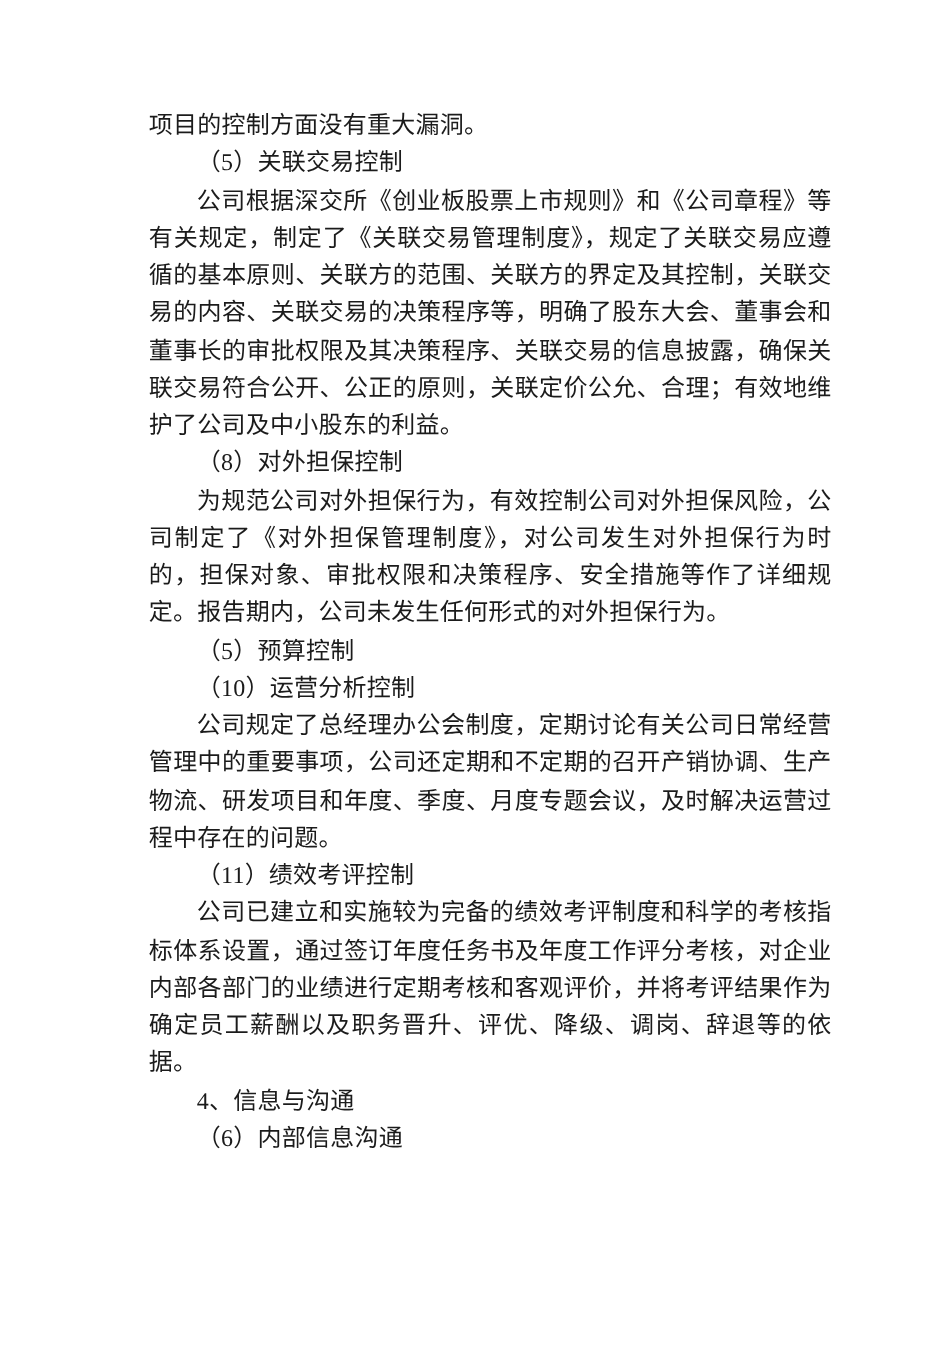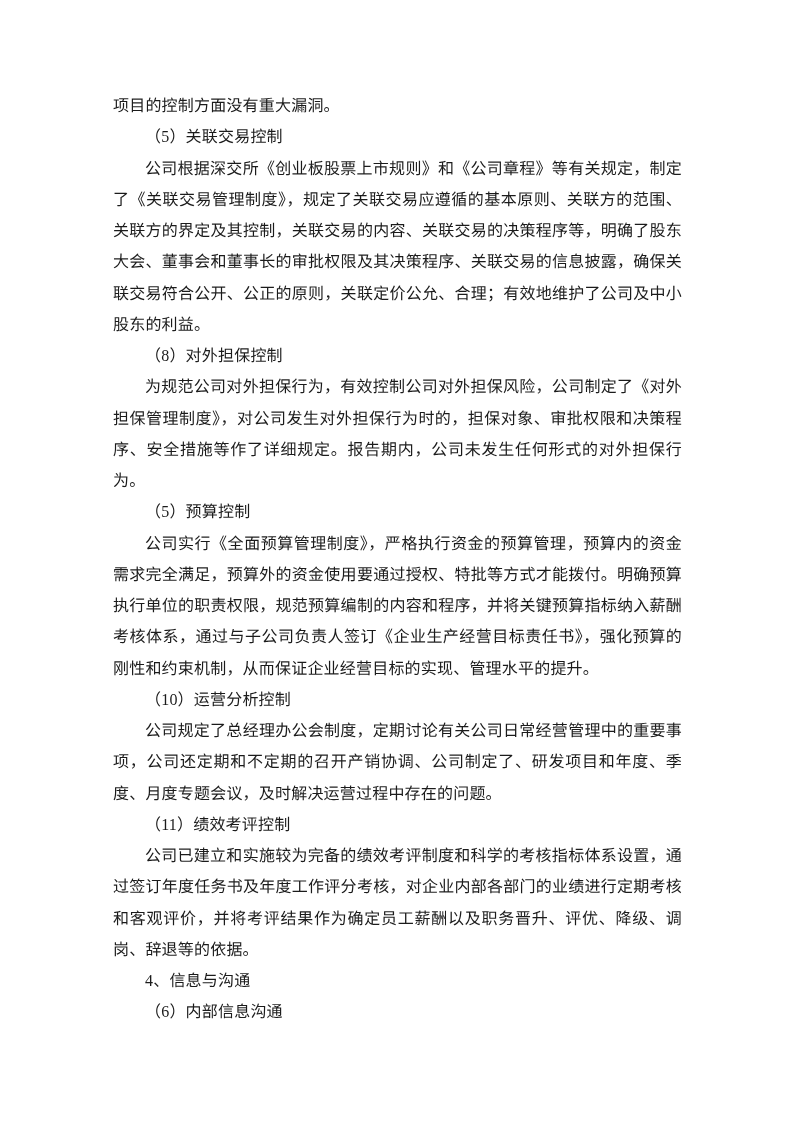--- a/index.html
+++ b/index.html
@@ -11,24 +11,24 @@
     position: relative;
     width: 793px;
     height: 1122px;
     margin: 0 auto;
     background: #ffffff;
     overflow: hidden;
   }
   .content {
     position: absolute;
     top: 90px;
-    left: 113px;
+    left: 124px;
     width: 569px;
     font-family: "Liberation Serif", "DejaVu Serif", serif;
-    font-size: 16px;
+    font-size: 20px;
     line-height: 31.25px;
     color: #1b1b1b;
     text-align: justify;
     text-justify: inter-ideograph;
     text-align-last: left;
     letter-spacing: 0.2px;
   }
   .content p {
     margin: 0;
     padding: 0;
@@ -44,21 +44,20 @@
 <body>
 
 <div class="page">
   <div class="content">
     <p class="no-indent">项目的控制方面没有重大漏洞。</p>
     <p class="indent">（5）关联交易控制</p>
     <p class="indent">公司根据深交所《创业板股票上市规则》和《公司章程》等有关规定，制定了《关联交易管理制度》，规定了关联交易应遵循的基本原则、关联方的范围、关联方的界定及其控制，关联交易的内容、关联交易的决策程序等，明确了股东大会、董事会和董事长的审批权限及其决策程序、关联交易的信息披露，确保关联交易符合公开、公正的原则，关联定价公允、合理；有效地维护了公司及中小股东的利益。</p>
     <p class="indent">（8）对外担保控制</p>
     <p class="indent">为规范公司对外担保行为，有效控制公司对外担保风险，公司制定了《对外担保管理制度》，对公司发生对外担保行为时的，担保对象、审批权限和决策程序、安全措施等作了详细规定。报告期内，公司未发生任何形式的对外担保行为。</p>
     <p class="indent">（5）预算控制</p>
-    <p class="indent">公司实行《全面预算管理制度》，严格执行资金的预算管理，预算内的资金需求完全满足，预算外的资金使用要通过授权、特批等方式才能拨付。明确预算执行单位的职责权限，规范预算编制的内容和程序，并将关键预算指标纳入薪酬考核体系，通过与子公司负责人签订《企业生产经营目标责任书》，强化预算的刚性和约束机制，从而保证企业经营目标的实现、管理水平的提升。</p>
     <p class="indent">（10）运营分析控制</p>
-    <p class="indent">公司规定了总经理办公会制度，定期讨论有关公司日常经营管理中的重要事项，公司还定期和不定期的召开产销协调、公司制定了、研发项目和年度、季度、月度专题会议，及时解决运营过程中存在的问题。</p>
+    <p class="indent">公司规定了总经理办公会制度，定期讨论有关公司日常经营管理中的重要事项，公司还定期和不定期的召开产销协调、生产物流、研发项目和年度、季度、月度专题会议，及时解决运营过程中存在的问题。</p>
     <p class="indent">（11）绩效考评控制</p>
     <p class="indent">公司已建立和实施较为完备的绩效考评制度和科学的考核指标体系设置，通过签订年度任务书及年度工作评分考核，对企业内部各部门的业绩进行定期考核和客观评价，并将考评结果作为确定员工薪酬以及职务晋升、评优、降级、调岗、辞退等的依据。</p>
     <p class="indent">4、信息与沟通</p>
     <p class="indent">（6）内部信息沟通</p>
   </div>
 </div>
 
 </body></html>

